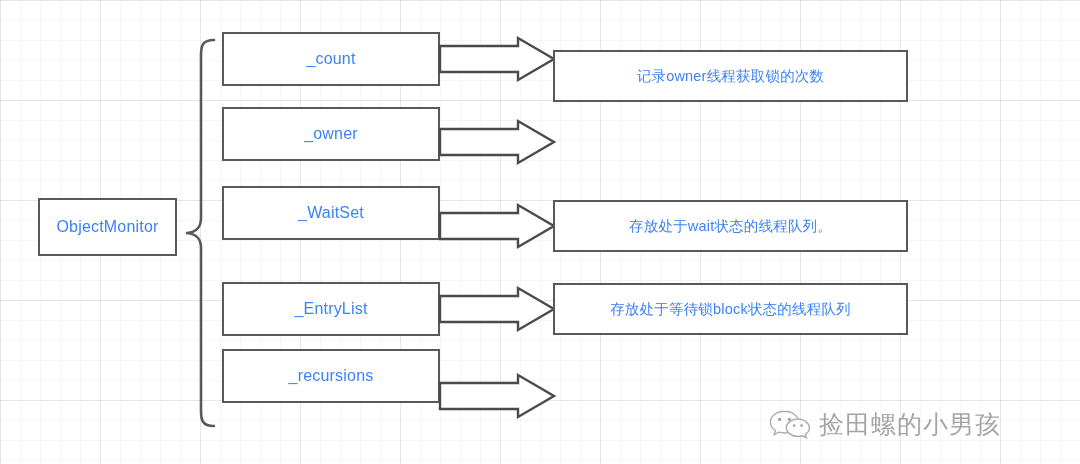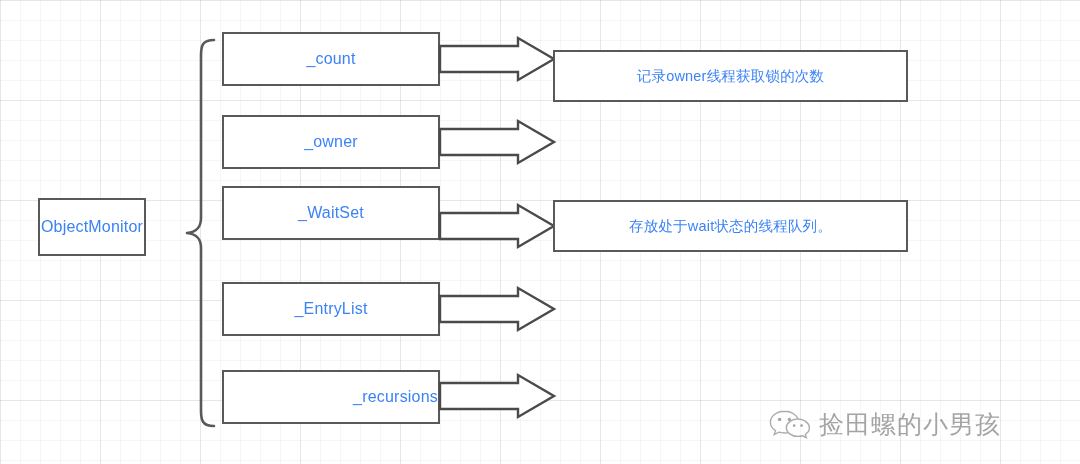--- a/index.html
+++ b/index.html
@@ -46,45 +46,45 @@
     justify-content: center;
     color: #3b82f6;
     letter-spacing: 0.2px;
     white-space: nowrap;
     text-align: center;
   }
 
   .node-root {
     left: 38px;
     top: 198px;
-    width: 108px;
+    width: 139px;
     height: 58px;
     font-size: 16px;
   }
 
   .node-field {
     left: 222px;
     width: 218px;
     height: 54px;
     font-size: 16px;
   }
 
   .node-desc {
     left: 553px;
     width: 355px;
     height: 52px;
     font-size: 14.5px;
   }
 
   
   .row-0 { top: 32px;  }
-  .row-1 { top: 115px; }
+  .row-1 { top: 107px; }
   .row-2 { top: 186px; }
   .row-3 { top: 282px; }
-  .row-4 { top: 370px; justify-content: flex-end; }
+  .row-4 { top: 349px; }
 
   .drow-0 { top: 50px;  }
   .drow-1 { top: 116px; }
   .drow-2 { top: 200px; }
   .drow-3 { top: 283px; }
   .drow-4 { top: 371px; }
 
   
   .arrow {
     position: absolute;
@@ -191,20 +191,23 @@
     <span>存放处于wait状态的线程队列。</span>
   </div>
 
   <div class="node node-field row-3">
     <span>_EntryList</span>
   </div>
   <div class="arrow arow-3">
     <svg width="118" height="46" viewBox="0 0 118 46" xmlns="http://www.w3.org/2000/svg">
       <path d="M 2 10 L 80 10 L 80 2 L 116 23 L 80 44 L 80 36 L 2 36 Z" fill="#ffffff" stroke="#4a4a4a" stroke-width="2.4" stroke-linejoin="miter"></path>
     </svg>
+  </div>
+  <div class="node node-desc drow-3">
+    <span>存放处于等待锁block状态的线程队列</span>
   </div>
 
   <div class="node node-field row-4">
     <span>_recursions</span>
   </div>
   <div class="arrow arow-4">
     <svg width="118" height="46" viewBox="0 0 118 46" xmlns="http://www.w3.org/2000/svg">
       <path d="M 2 10 L 80 10 L 80 2 L 116 23 L 80 44 L 80 36 L 2 36 Z" fill="#ffffff" stroke="#4a4a4a" stroke-width="2.4" stroke-linejoin="miter"></path>
     </svg>
   </div>

